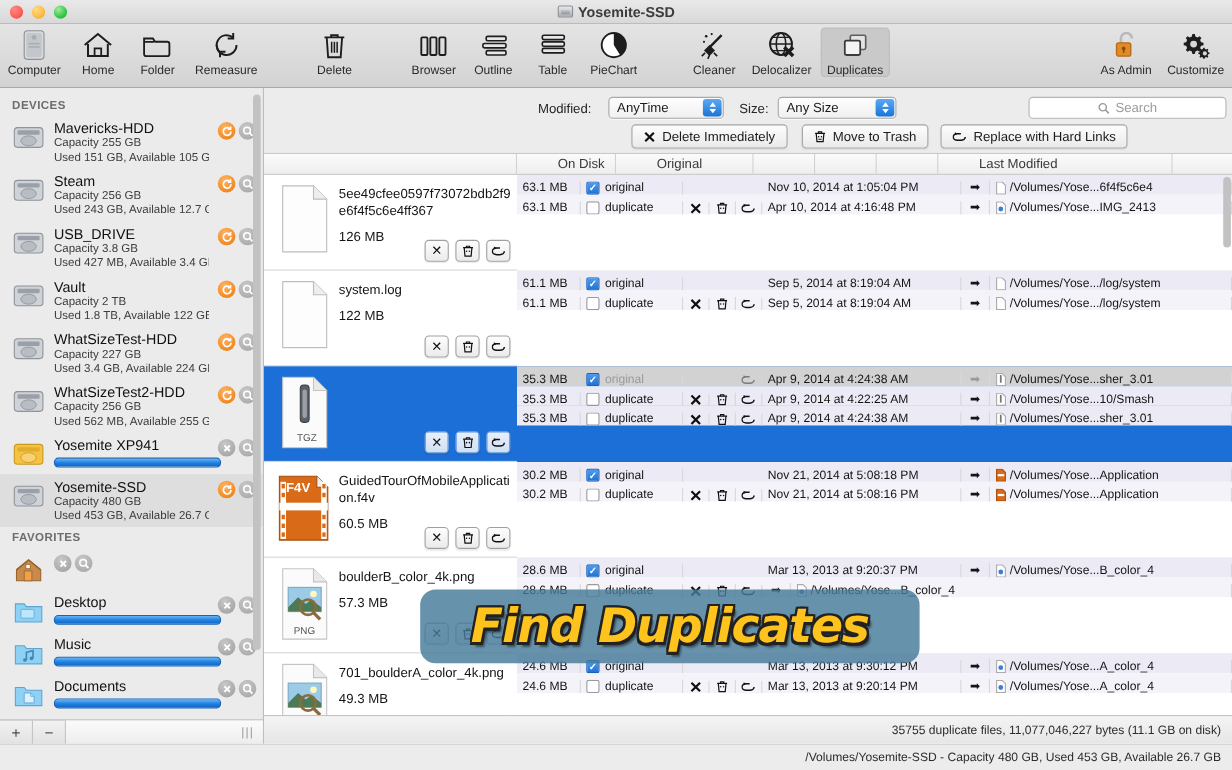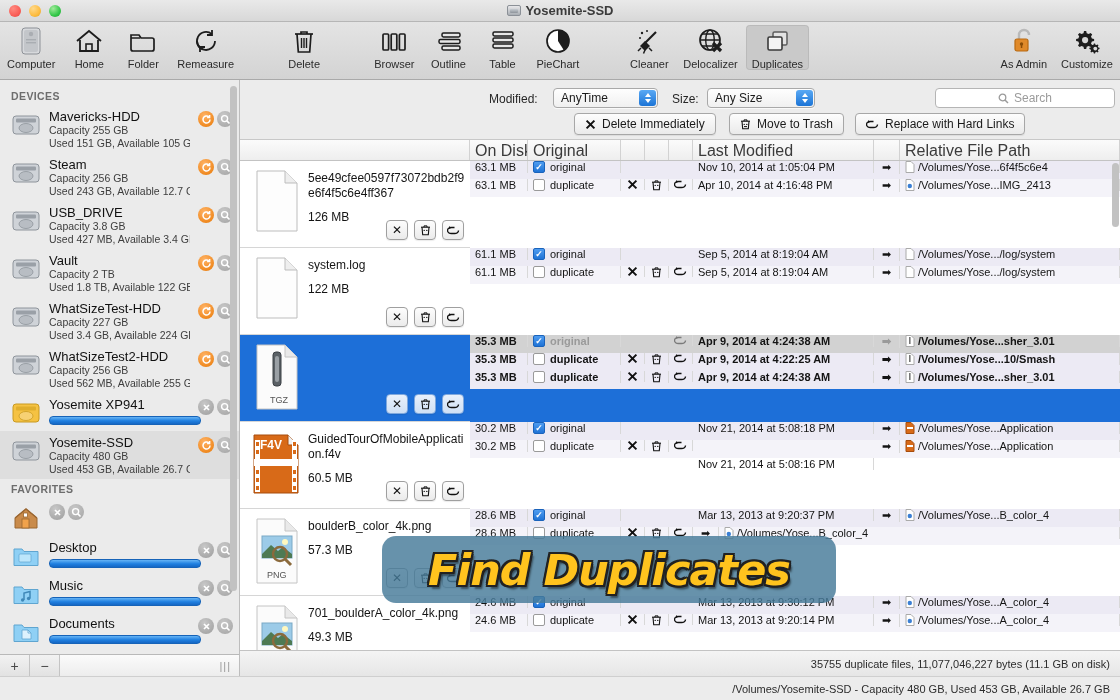--- a/index.html
+++ b/index.html
@@ -124,21 +124,21 @@
   .abtn{
     height:22px; border:1px solid #a7a7a7; border-radius:4px;
     background:linear-gradient(to bottom,#fdfdfd,#eaeaea);
     display:flex; align-items:center; gap:6px; padding:0 10px; font-size:12px; color:#1a1a1a;
     box-shadow:0 1px 1px rgba(0,0,0,.07);
   }
 
   
   .thead{
     flex:0 0 19px; display:flex; background:linear-gradient(to bottom,#fbfbfb,#eeeeee);
-    border-bottom:1px solid #c3c3c3; font-size:16px; color:#3a3a3a;
+    border-bottom:1px solid #c3c3c3; font-size:12px; color:#3a3a3a;gap:32px;
   }
   .th{ border-right:1px solid #d2d2d2; padding:2px 0 0 5px; overflow:hidden; white-space:nowrap;}
   .tbody{ flex:1; overflow:hidden; position:relative; background:#fff;}
   .grp{ display:flex; border-bottom:1px solid #d6d6d6; height:87px; position:relative;}
   .grp.sel{ background:#1d6fd8; }
   .grp.sel .fname,.grp.sel .fsize{ color:#fff; }
 
   .leftcell{ width:230px; flex:0 0 230px; position:relative; display:flex; padding:7px 0 0 6px; }
   .ficon{ width:62px; flex:0 0 62px; display:flex; align-items:flex-start; justify-content:center; padding-top:2px;}
   .finfo{ flex:1; min-width:0; padding-top:3px; padding-right:4px;}
@@ -147,23 +147,23 @@
   .rowbtns{ position:absolute; right:6px; bottom:7px; display:flex; gap:6px;}
   .sqbtn{
     width:22px;height:20px;border:1px solid #9f9f9f;border-radius:4px;
     background:linear-gradient(to bottom,#fdfdfd,#ebebeb);
     display:flex;align-items:center;justify-content:center;font-size:12px;color:#111;
     box-shadow:0 1px 1px rgba(0,0,0,.08);
   }
   .grp.sel .sqbtn{ background:linear-gradient(to bottom,#e8f0fb,#cfe0f5); border-color:#7fa8dd;}
 
   .rightcell{ flex:1; min-width:0; position:relative; }
-  .drow{ display:flex; height:18px; align-items:flex-start; background:#eceaf4;}
+  .drow{ display:flex; height:18px; align-items:flex-end; background:#eceaf4;}
   .drow.alt{ background:#f4f3f9; }
-  .grp.sel .drow{ background:#eceaf4;font-weight:bold; }
+  .grp.sel .drow{ background:#eceaf4; }
   .grp.sel .drow.selrow{ background:#d2d2d2; }
   .dc{ border-right:1px solid #d8d8d8; display:flex; align-items:center; padding-left:5px;
        font-size:11px; color:#141414; overflow:hidden; white-space:nowrap;}
   .dc.ctr{ justify-content:center; padding-left:0;}
   .chk{ width:12px;height:12px;border:1px solid #9a9a9a;border-radius:2px;background:#fff;
         display:inline-flex;align-items:center;justify-content:center;margin-right:5px;flex:0 0 12px;}
   .chk.on{ background:linear-gradient(to bottom,#4e9cf0,#1f73d6); border-color:#1a63bb; }
   .chk.on:after{ content:"✓"; color:#fff; font-size:9px; line-height:9px; font-weight:bold;}
   .dim{ color:#9a9a9a; }
   .filler{ background:#fff; }

